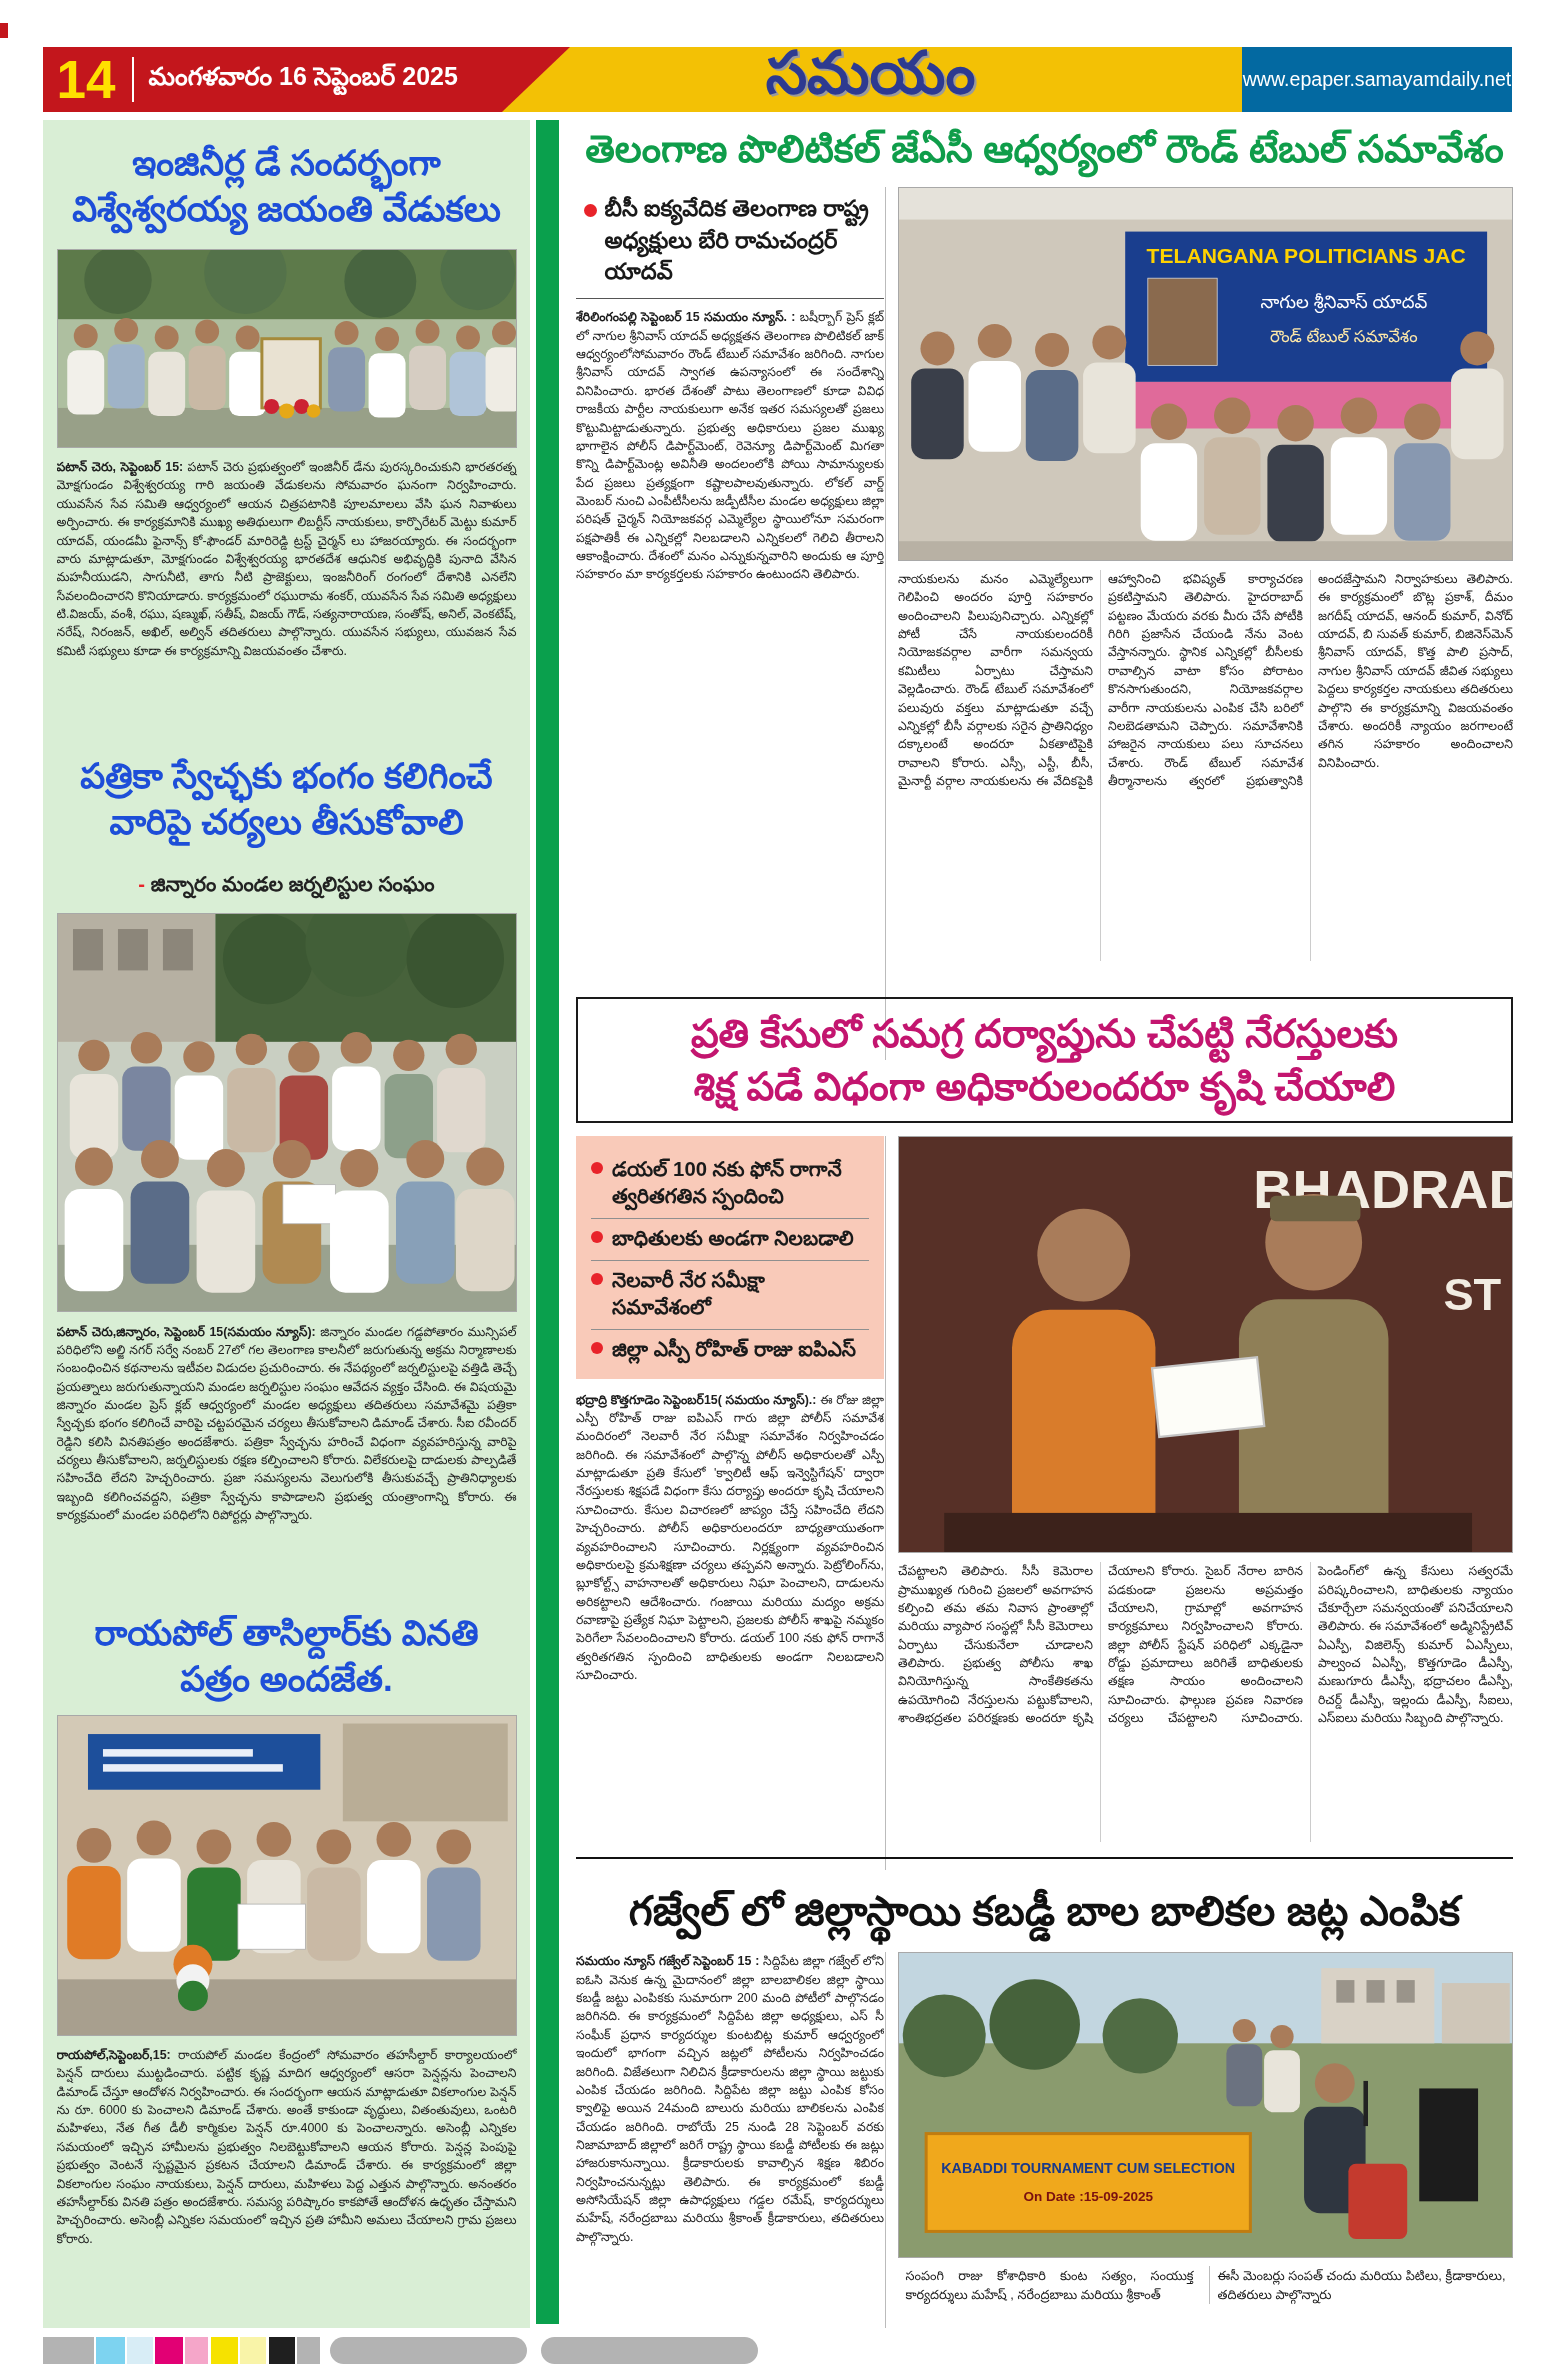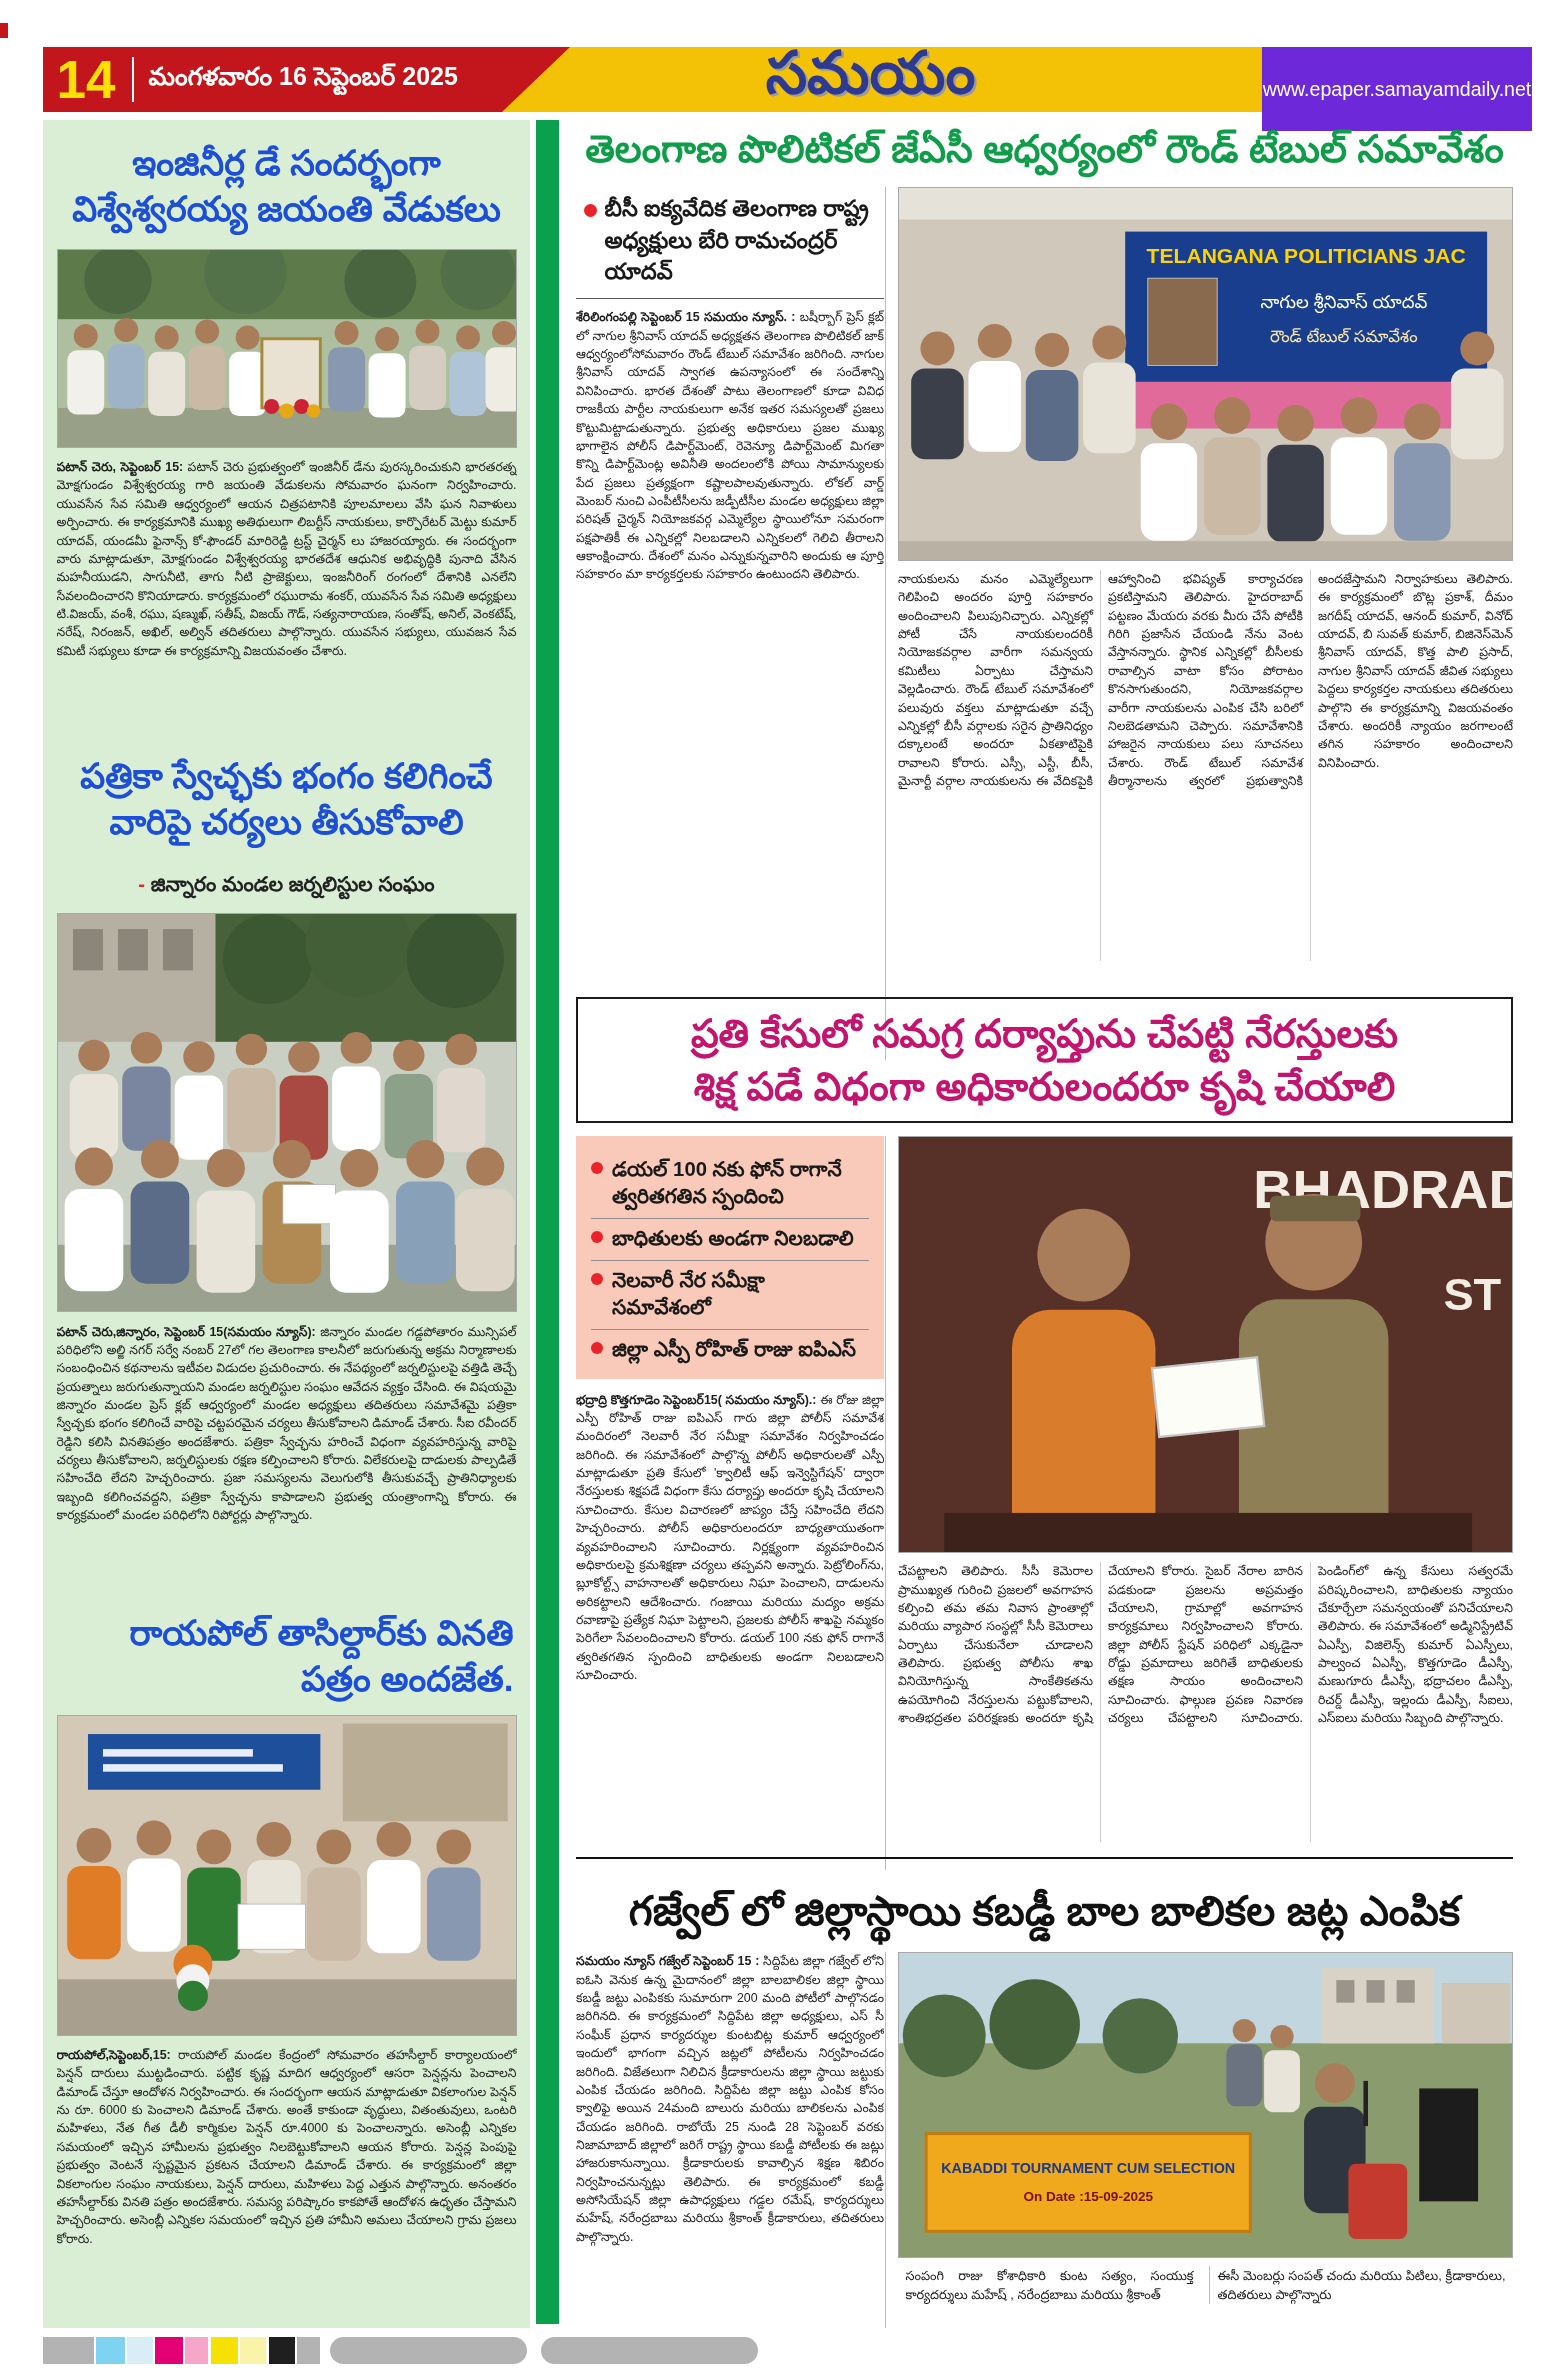--- a/index.html
+++ b/index.html
@@ -3,22 +3,22 @@
 <meta charset="utf-8">
 <style>
   html,body{margin:0;padding:0;background:#fff;}
   .page{position:relative;width:1555px;height:2377px;background:#ffffff;overflow:hidden;
         font-family:"Liberation Sans","DejaVu Sans",sans-serif;color:#1a1a1a;}
   
   .reg-tick{position:absolute;left:0;top:22.6px;width:7.5px;height:15px;background:#c3161c;}
   .header{position:absolute;left:43px;top:47px;width:1469px;height:65px;background:#f3c105;}
   .hdr-red-left{position:absolute;left:0;top:0;width:527px;height:65px;background:#c3161c;
         clip-path:polygon(0 0,100% 0,calc(100% - 68px) 100%,0 100%);display:flex;align-items:center;}
-  .hdr-red-right{position:absolute;left:1199px;top:0;width:270px;height:84px;background:#6d28d9;
-        display:flex;align-items:center;justify-content:center;margin-left:20px;}
+  .hdr-red-right{position:absolute;left:1199px;top:0;width:270px;height:65px;background:#0369a1;
+        display:flex;align-items:center;justify-content:center;}
   .page-num{color:#ffe000;font-size:53px;font-weight:900;line-height:1;margin-left:13.5px;}
   .hdr-divider{width:1.5px;height:45px;background:#ffffff;margin:0 15px 0 16.6px;}
   .hdr-date{color:#ffffff;font-size:25px;font-weight:bold;white-space:nowrap;}
   .masthead{position:absolute;left:459px;top:0;width:737px;height:65px;display:flex;align-items:center;justify-content:center;}
   .masthead span{color:#2d3a90;font-size:59px;font-weight:900;text-shadow:2.3px 2.3px 0 #9a9a9a;}
   .hdr-site{color:#ffffff;font-size:19.6px;}
   
   .left-col{position:absolute;left:43px;top:120px;width:487px;height:2208px;background:#d9eed5;
         box-sizing:border-box;padding:19.6px 13.5px 0 13.5px;}
   .green-bar{position:absolute;left:536px;top:120px;width:22.6px;height:2204px;background:#0aa04d;}
@@ -28,21 +28,21 @@
   .photo{position:relative;overflow:hidden;border:0.8px solid #a8a8a8;background:#cfcfcf;}
   .photo svg{display:block;width:100%;height:100%;}
   .lc-photo1{height:197px;margin-top:16.6px;}
   .lc-photo2{height:397px;margin-top:12px;}
   .lc-photo3{height:319px;margin-top:12px;}
   .body-text{font-size:12.4px;line-height:1.48;text-align:justify;overflow:hidden;color:#1c1c1c;}
   .lc-body1{height:275px;margin-top:10.5px;}
   .lc-body2{height:268px;margin-top:10.5px;}
   .lc-body3{height:283px;margin-top:10.5px;}
   .lc-h2{margin-top:19.6px;}
-  .lc-h3{margin-top:19.6px;text-align:right;}
+  .lc-h3{margin-top:19.6px;}
   
   .art-top{position:absolute;left:576px;top:120px;width:937px;height:871px;}
   .green-headline{font-size:38px;font-weight:900;color:#0f9d4a;text-align:center;line-height:1.25;margin-top:6px;}
   .art-row{display:flex;gap:12px;margin-top:13.5px;}
   .colL{width:310px;flex:0 0 310px;border-right:0.8px solid #bbb;padding-right:1px;box-sizing:border-box;}
   .colR{flex:1;min-width:0;}
   .subhead{display:flex;gap:7.5px;font-size:22.6px;font-weight:bold;line-height:1.4;color:#1a1a1a;
         padding:6px 0 10.5px 7.5px;border-bottom:1.5px solid #555;margin-bottom:9px;}
   .red-dot{width:13.5px;height:13.5px;border-radius:50%;background:#e8232a;flex:0 0 13.5px;margin-top:10.5px;}
   .tall-body{height:752px;}

